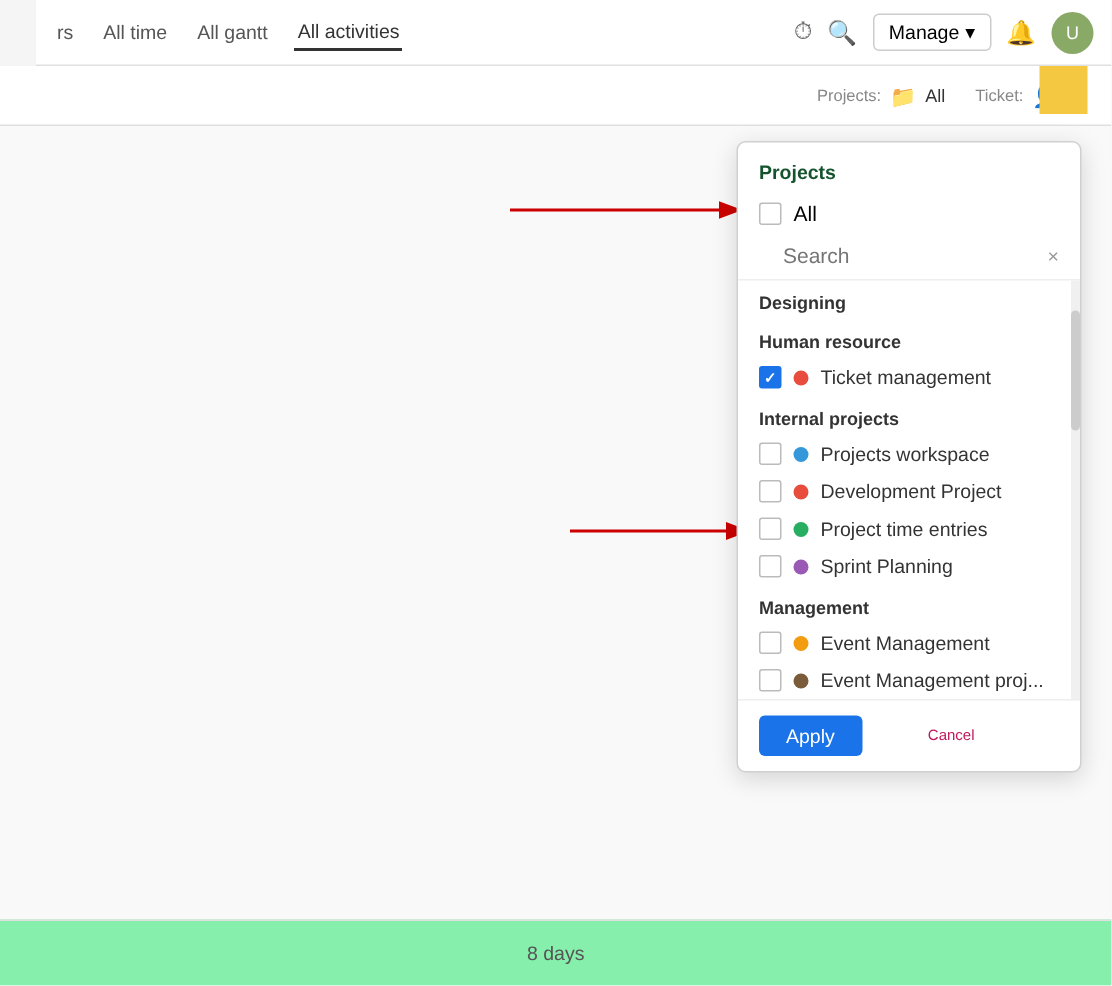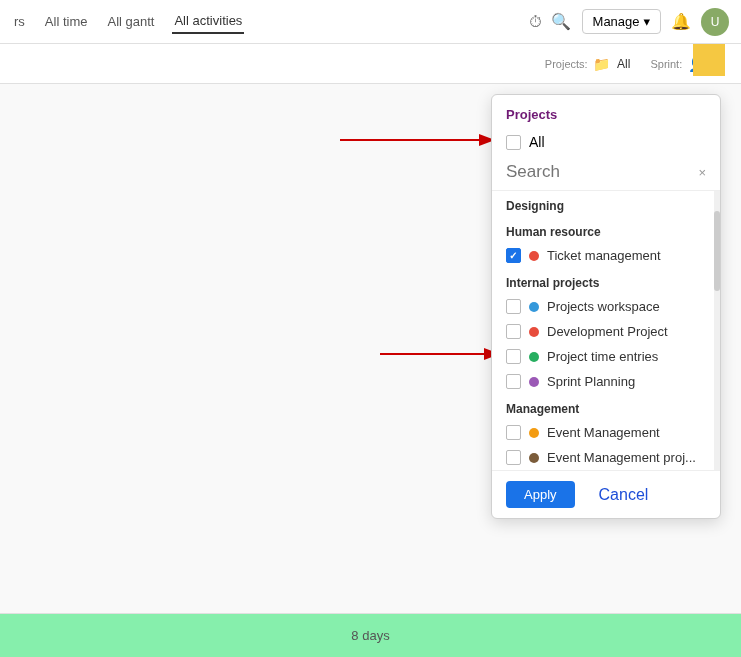--- a/index.html
+++ b/index.html
@@ -15,20 +15,21 @@
 
     
     .topnav {
       background: #fff;
       border-bottom: 1px solid #e0e0e0;
       height: 44px;
       display: flex;
       align-items: center;
       padding: 0 12px;
       gap: 16px;
+      margin-left: 24px;
     }
     .nav-item {
       font-size: 13px;
       color: #555;
       cursor: pointer;
       padding: 4px 2px;
       white-space: nowrap;
     }
     .nav-item.active {
       color: #333;
@@ -133,43 +134,44 @@
       border: 1px solid #d0d0d0;
       border-radius: 6px;
       box-shadow: 0 4px 16px rgba(0,0,0,0.15);
       z-index: 100;
       overflow: hidden;
     }
     .panel-header {
       padding: 12px 14px 6px 14px;
       font-size: 13px;
       font-weight: 600;
-      color: #701a75;
+      color: #14532d;
     }
     .all-row {
       padding: 6px 14px;
       display: flex;
       align-items: center;
       gap: 8px;
     }
     .search-row {
       padding: 4px 14px 6px 14px;
       border-bottom: 1px solid #eee;
       display: flex;
       align-items: center;
       position: relative;
     }
     .search-input {
       width: 100%;
       border: none;
       outline: none;
-      font-size: 17px;
+      font-size: 14px;
       color: #14532d;
       background: transparent;
       padding: 2px 0;
+      margin-left: 16px;
     }
     .search-clear {
       position: absolute;
       right: 14px;
       color: #999;
       cursor: pointer;
       font-size: 13px;
     }
     .group-label {
       padding: 8px 14px 4px 14px;
@@ -232,23 +234,24 @@
       border: none;
       border-radius: 4px;
       padding: 6px 18px;
       font-size: 13px;
       cursor: pointer;
       font-weight: 500;
     }
     .cancel-btn {
       background: transparent;
       border: none;
-      color: #1d4ed8;
-      font-size: 16px;
-      cursor: pointer;
+      color: #be185d;
+      font-size: 10px;
+      cursor: pointer;
+      margin-left: 20px;
     }
     .scrollbar-track {
       position: absolute;
       right: 0;
       top: 0;
       width: 6px;
       height: 100%;
       background: #f0f0f0;
     }
     .scrollbar-thumb {
@@ -302,21 +305,21 @@
 </div>
 
 <div class="filter-bar">
 
   <div class="filter-group">
     <span class="filter-label">Projects:</span>
     <span style="font-size:14px;">📁</span>
     <span>All</span>
   </div>
   <div class="filter-group">
-    <span class="filter-label">Sprint:</span>
+    <span class="filter-label">Ticket:</span>
     <span style="font-size:14px;">👤</span>
     <span>All</span>
   </div>
   <div class="sticky-note"></div>
 </div>
 
 <div class="main-area">
 
   <svg class="arrow-container" viewBox="0 0 741 573" xmlns="http://www.w3.org/2000/svg">
 

